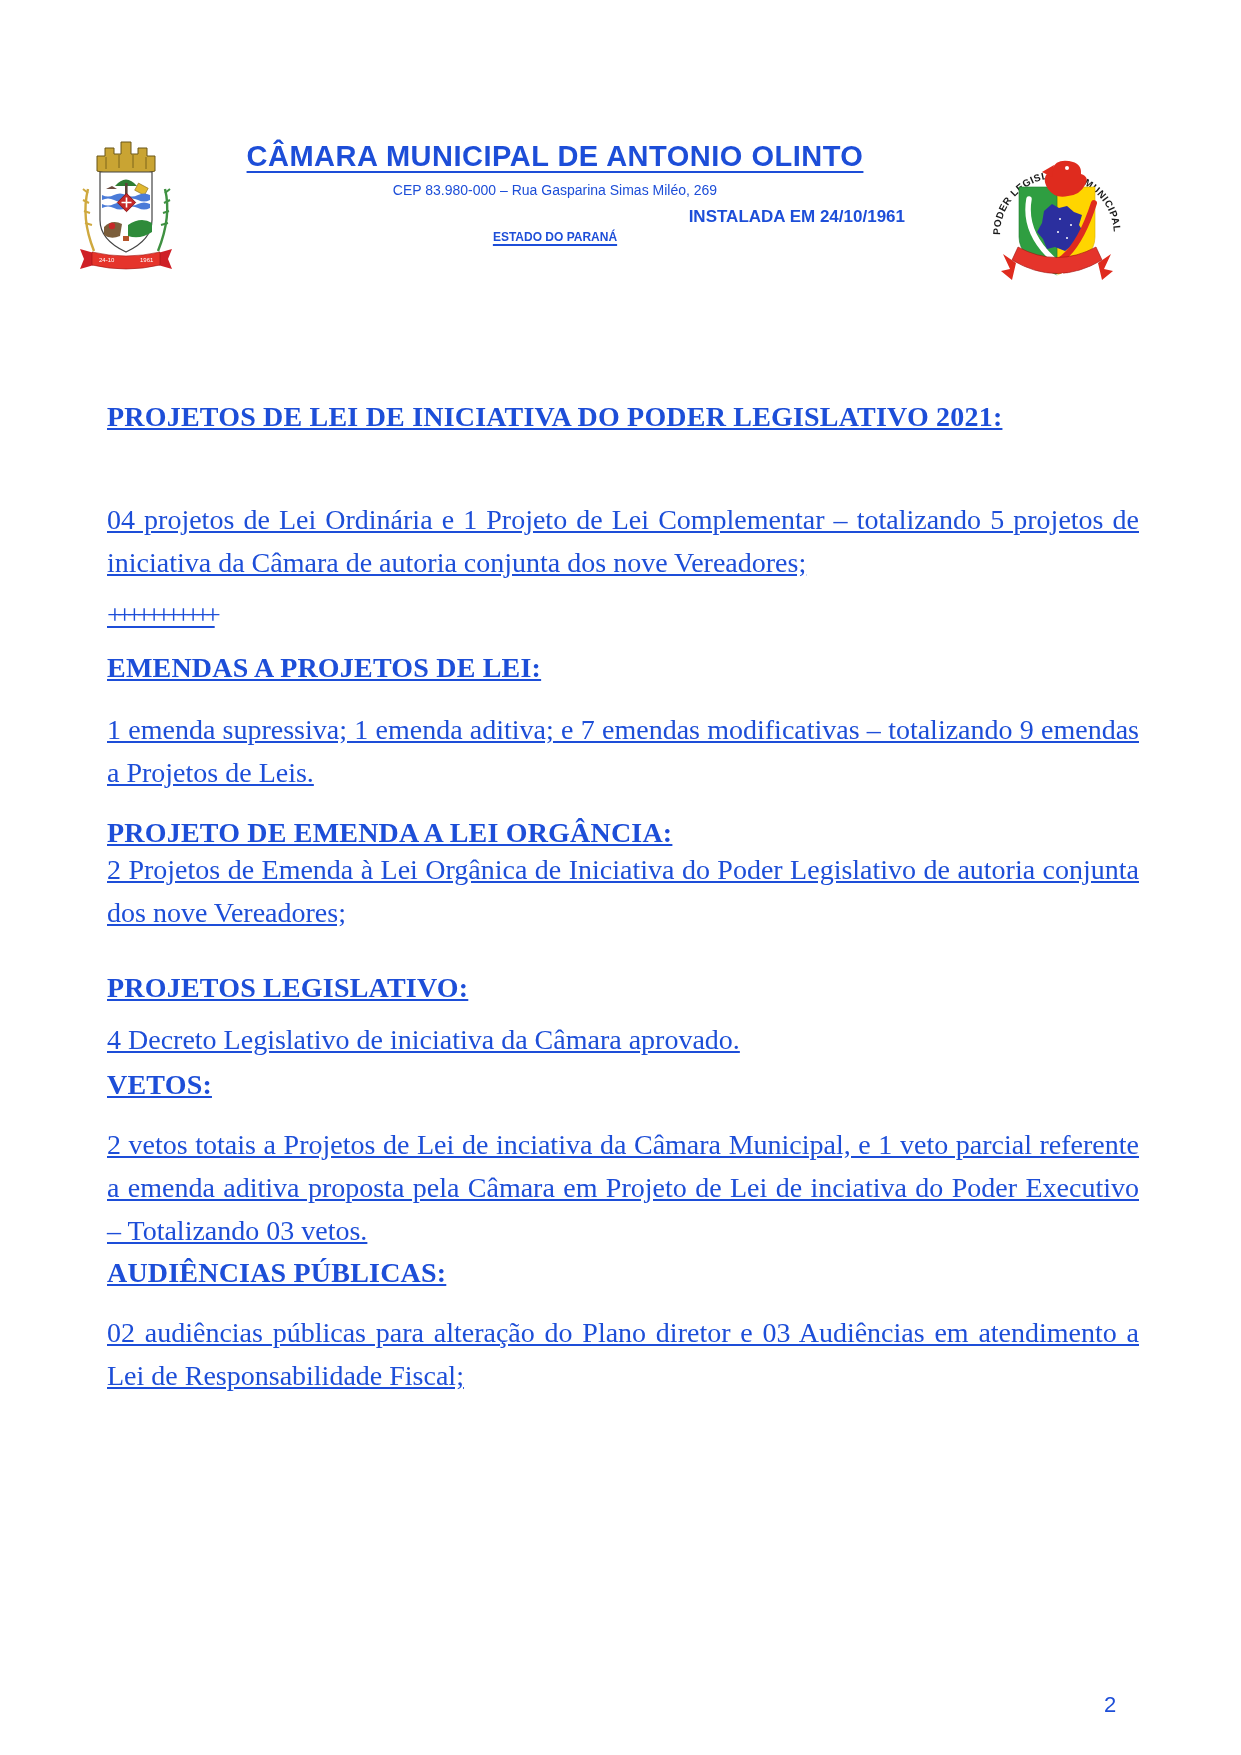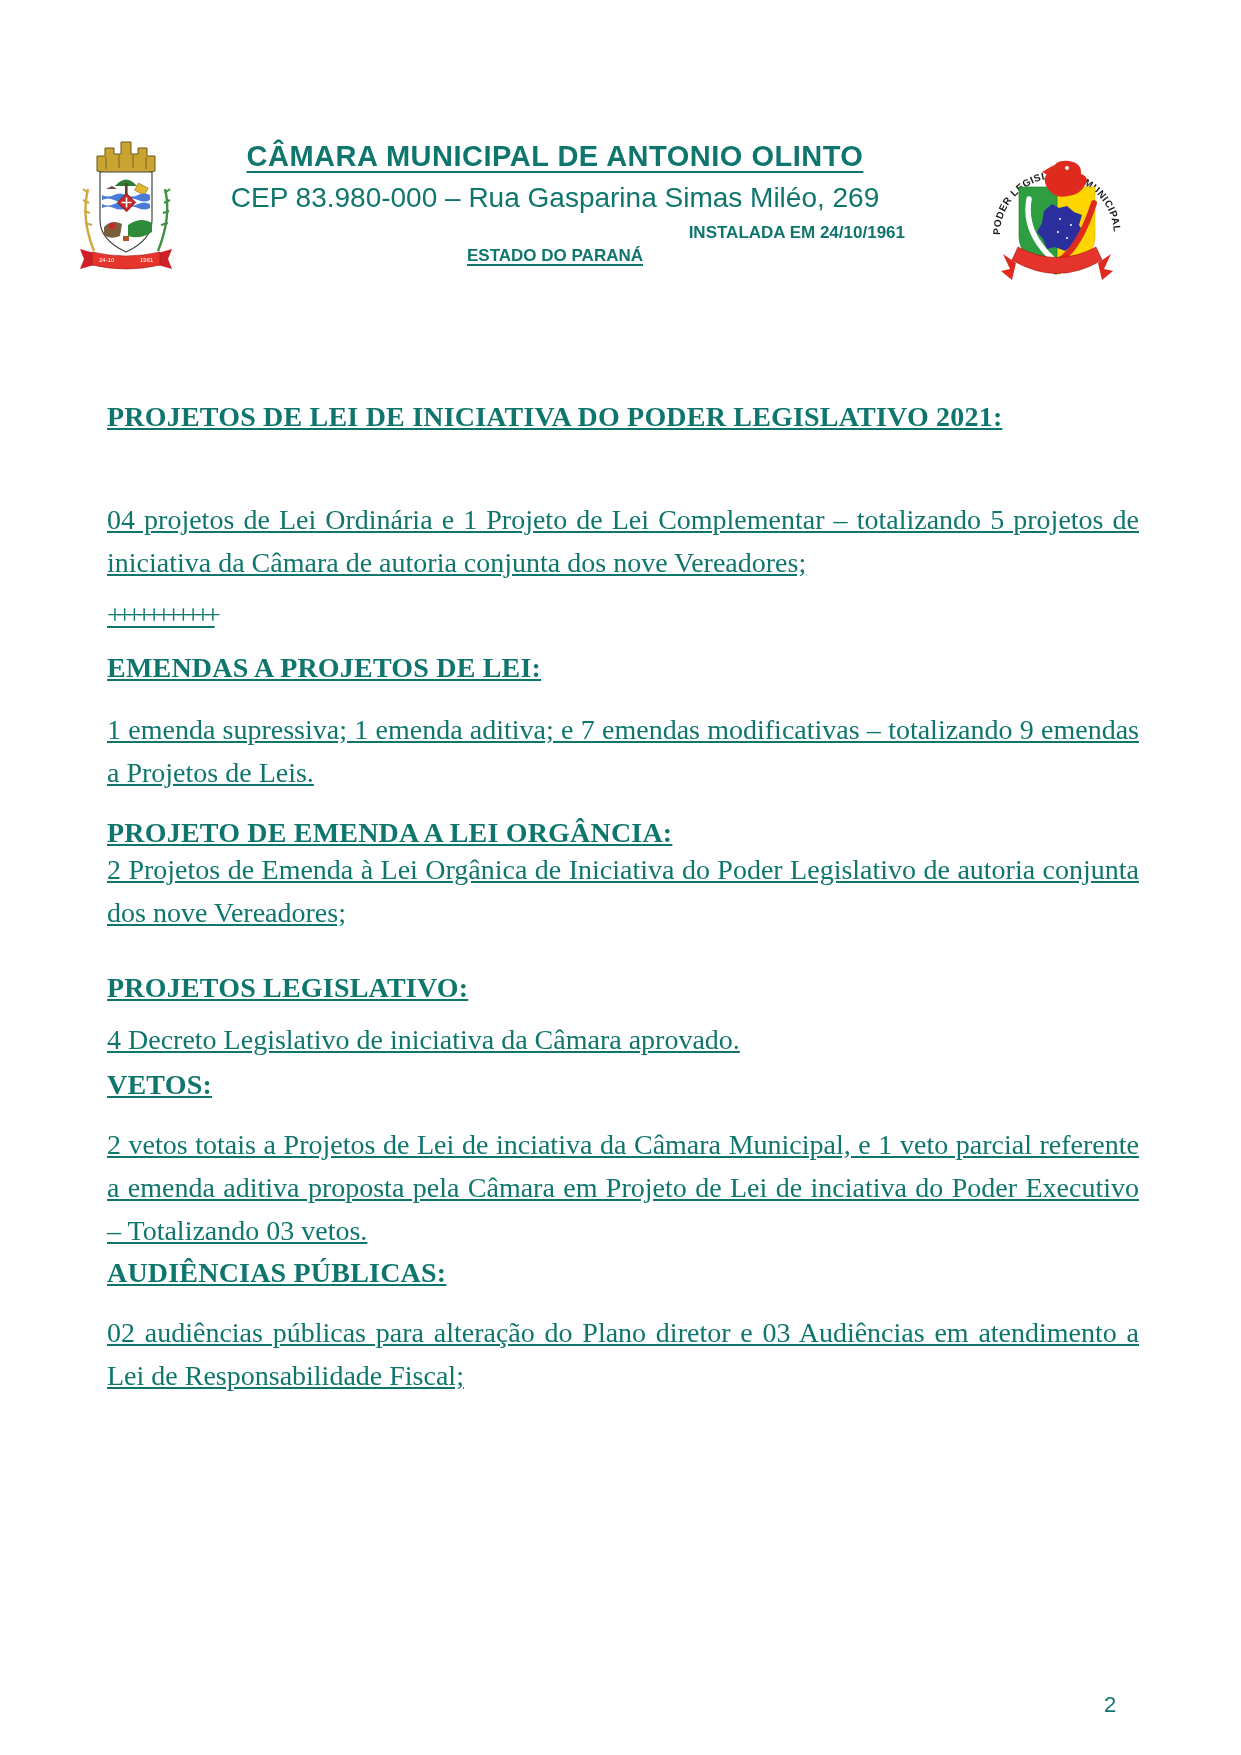--- a/index.html
+++ b/index.html
@@ -1,38 +1,38 @@
 <!DOCTYPE html>
 <html><head>
 <meta charset="utf-8">
 <style>
   html,body{margin:0;padding:0;background:#ffffff;}
   .page{
     position:relative;
     width:1241px;height:1755px;
     background:#ffffff;
     font-family:"Liberation Serif", serif;
-    color:#0f766e;
+    color:#1d4ed8;
     overflow:hidden;
   }
   
   .hdr-center{
     position:absolute;left:205px;top:140px;width:700px;
     text-align:center;
     font-family:"Liberation Sans", sans-serif;
   }
   .hdr-title{
     font-size:29px;font-weight:bold;letter-spacing:.5px;
     text-decoration:underline;text-underline-offset:5px;text-decoration-thickness:2px;
     white-space:nowrap;
   }
-  .hdr-address{font-size:28px;margin-top:9px;white-space:nowrap;}
+  .hdr-address{font-size:14px;margin-top:9px;white-space:nowrap;}
   .hdr-installed{font-size:17px;font-weight:bold;margin-top:9px;text-align:right;}
   .hdr-state{
-    font-size:17px;font-weight:bold;margin-top:3px;
+    font-size:12px;font-weight:bold;margin-top:3px;
     text-decoration:underline;text-underline-offset:3px;text-decoration-thickness:2px;
   }
   .logo-left{position:absolute;left:70px;top:133px;width:112px;height:142px;}
   .logo-right{position:absolute;left:988px;top:135px;width:138px;height:160px;}
   
   .blk{position:absolute;left:107px;width:1032px;font-size:28px;line-height:43px;text-decoration:underline;}
   .h-sec{font-weight:bold;line-height:34px;letter-spacing:.2px;}
   .p-body{text-align:justify;}
   .p-left{text-align:left;}
   .divider{letter-spacing:-6px;font-size:28px;}

